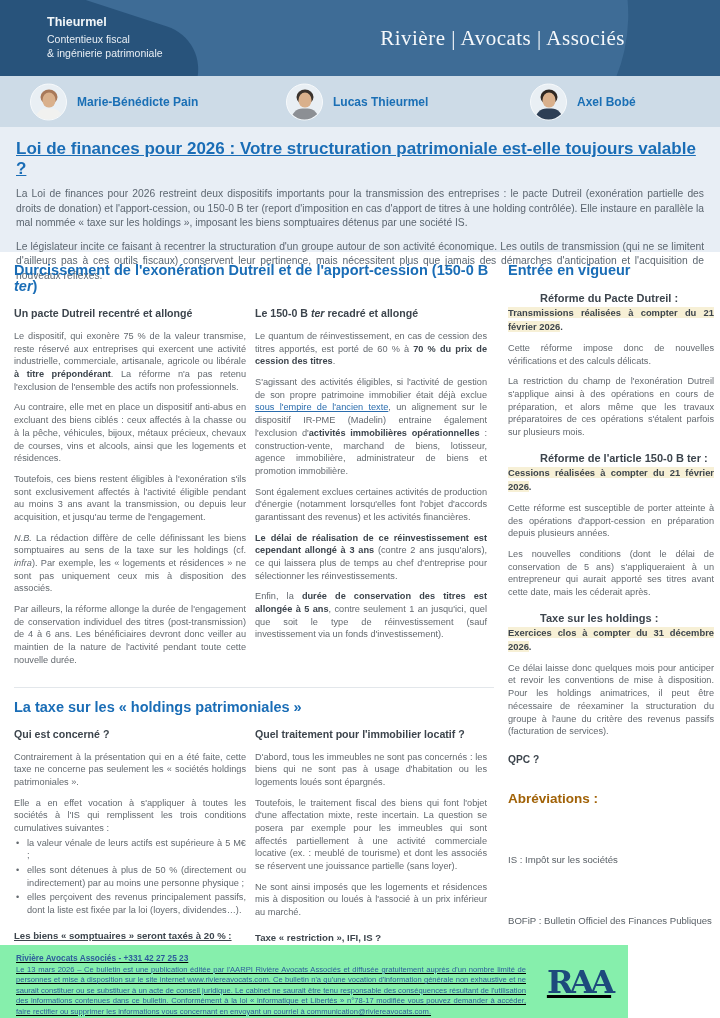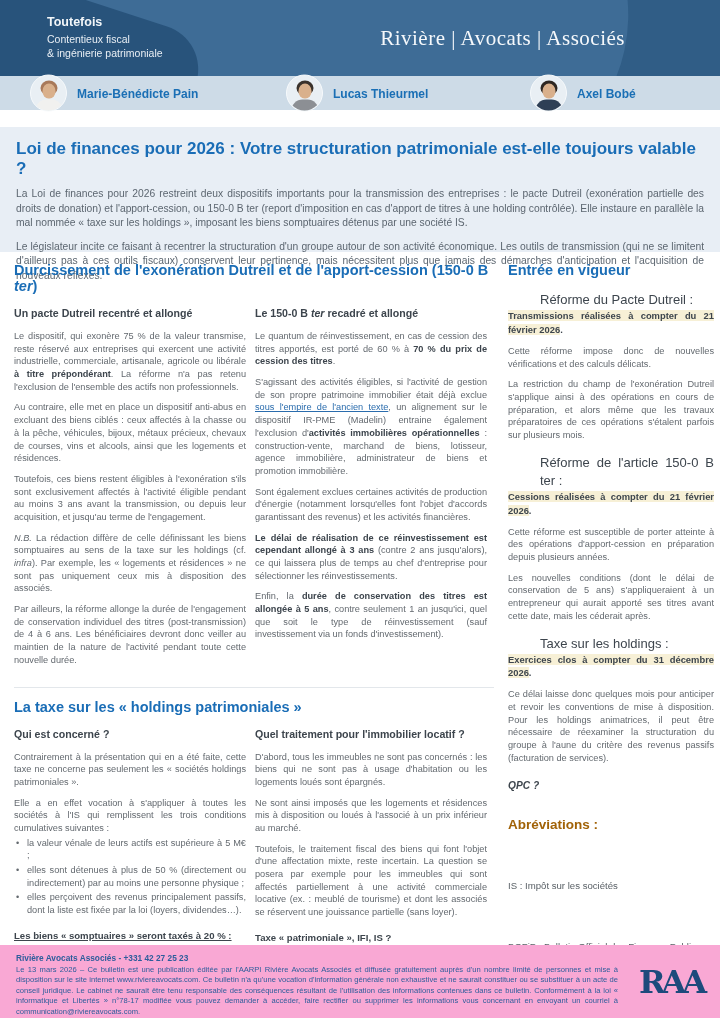--- a/index.html
+++ b/index.html
@@ -11,35 +11,35 @@
   .band { position:absolute; top:0; left:0; width:720px; height:76px; background:#305d86; overflow:hidden; }
   .deco1 { position:absolute; left:70px; top:-130px; width:560px; height:330px; background:#3e6c96; border-radius:170px; transform:rotate(-10deg); }
   .deco2 { position:absolute; left:-70px; bottom:-90px; width:260px; height:170px; background:#28537b; border-radius:45px; transform:rotate(18deg); }
   .band-left { position:absolute; left:47px; top:15px; color:#f2f6f9; z-index:2; }
   .b-title { font-size:12.5px; font-weight:bold; margin-bottom:3px; }
   .b-sub { font-size:10.5px; line-height:1.35; color:#e8eef4; }
   .firm { position:absolute; right:95px; top:50%; transform:translateY(-50%); z-index:2;
           font-family:"Liberation Serif", serif; font-size:21px; color:#f5f8fb; letter-spacing:0.5px; }
 
   
-  .authors { position:absolute; top:76px; left:0; width:720px; height:34px; background:#cddbe7; }
+  .authors { position:absolute; top:76px; left:0; width:720px; height:51px; background:#cddbe7; }
   .author { position:absolute; top:50%; transform:translateY(-50%); display:flex; align-items:center; }
   .author.a1{ left:30px; } .author.a2{ left:286px; } .author.a3{ left:530px; }
   .avatar { width:37px; height:37px; border-radius:50%; background:#e9eff4; position:relative; overflow:hidden; border:1px solid #f7fafc; flex:0 0 auto; }
   .avatar .hair { position:absolute; top:5px; left:50%; transform:translateX(-50%); width:17px; height:15px; border-radius:50%; }
   .avatar .head { position:absolute; top:8px; left:50%; transform:translateX(-50%); width:13px; height:15px; border-radius:50% 50% 46% 46%; background:#d9b08c; }
   .avatar .torso { position:absolute; bottom:-4px; left:50%; transform:translateX(-50%); width:27px; height:15px; border-radius:11px 11px 0 0; }
   .avatar.p1 .hair{ background:#a8795a; } .avatar.p1 .torso{ background:#f1f1ef; }
   .avatar.p2 .hair{ background:#3a322c; } .avatar.p2 .torso{ background:#8c8f94; }
   .avatar.p3 .hair{ background:#2e2722; } .avatar.p3 .torso{ background:#2e3f55; }
   .a-name { margin-left:10px; font-size:12px; font-weight:bold; color:#1a6fb5; }
 
   
   .intro { position:absolute; top:127px; left:0; width:720px; height:125px; background:#e8eef5; padding:12px 16px 0 16px; }
-  .intro h1 { font-size:17px; font-weight:bold; color:#1a6db6; margin-bottom:8px; }
+  .intro h1 { font-size:17px; font-weight:bold; color:#1a6db6; margin-bottom:8px;text-decoration:underline; }
   .intro p { font-size:10.3px; line-height:1.42; color:#5c6670; text-align:justify; margin-bottom:9px; }
 
   
   .content { position:absolute; top:252px; left:0; width:720px; height:693px; display:flex; padding:10px 6px 0 14px; overflow:hidden; }
   .main-col { width:480px; flex:0 0 auto; }
   .sidebar { width:206px; flex:0 0 auto; margin-left:14px; }
 
   h2.sec-head { font-size:14.5px; font-weight:bold; color:#1a6db6; margin-bottom:13px; }
   .cols { display:flex; gap:9px; }
   .col { width:232px; flex:0 0 auto; }
@@ -53,47 +53,47 @@
   .sub2 { font-size:9.6px; font-weight:bold; color:#3d454d; margin:13px 0 9px; }
   .sub2.sub-ul { text-decoration:underline; }
 
   ul.cond { list-style:none; margin:0 0 8px 0; }
   ul.cond li { position:relative; padding-left:13px; font-size:9.2px; line-height:1.38; color:#63696f; text-align:justify; margin-bottom:2px; }
   ul.cond li::before { content:"•"; position:absolute; left:2px; top:0; color:#63696f; }
 
   
   .sidebar h2 { margin-bottom:13px; }
   .sb-entry { margin-bottom:9px; }
-  .sb-label { display:block; font-size:13px; font-weight:normal; color:#3d454d; line-height:1.4;padding-left:32px; }
+  .sb-label { display:block; font-size:11px; font-weight:bold; color:#3d454d; line-height:1.4;padding-left:32px; }
   .sb-hl { font-size:9.4px; font-weight:bold; color:#3d454d; background:#f7f0d6; line-height:1.4;
            -webkit-box-decoration-break:clone; box-decoration-break:clone; }
   .sb-dot { font-size:9.4px; font-weight:bold; color:#3d454d; }
-  .qpc-head { font-size:10.2px; font-weight:bold; color:#3d454d; margin:16px 0 26px;font-style:italic; }
+  .qpc-head { font-size:10.2px; font-weight:bold; color:#3d454d; margin:16px 0 26px; }
   .abbr-block { margin-top:24px; }
   .abbr-block h2 { font-size:13.5px; font-weight:bold; color:#a16207; margin-bottom:10px; }
   .abbr-item { font-size:9.6px; color:#5a6167; line-height:1.35; text-align:justify; margin-bottom:8px;margin-top:48px; }
 
   
-  .footer { position:absolute; bottom:0; left:0; width:720px; height:73px; background:#f9a8d4; display:flex; }
+  .footer { position:absolute; bottom:0; left:0; width:628px; height:73px; background:#86efac; display:flex;text-decoration:underline; }
   .f-text { flex:1; padding:8px 10px 0 16px; }
   .f-line1 { font-size:8.3px; font-weight:bold; color:#2d5d9b; margin-bottom:2px; }
   .f-body { font-size:7.6px; line-height:1.38; color:#2d5d9b; text-align:justify; }
   .f-logo { width:92px; display:flex; align-items:center; justify-content:center; }
   .f-logo span { font-family:"DejaVu Serif", serif; font-size:32px; font-weight:bold; color:#1d4a7c; letter-spacing:-4px; padding-right:6px; }
 </style>
 </head>
 <body>
 
 <div class="page">
 
   <header class="band">
     <div class="deco1"></div>
     <div class="deco2"></div>
     <div class="band-left">
-      <div class="b-title">Toutefois</div>
+      <div class="b-title">Thieurmel</div>
       <div class="b-sub">Contentieux fiscal</div>
       <div class="b-sub">&amp; ingénierie patrimoniale</div>
     </div>
     <div class="firm">Rivière | Avocats | Associés</div>
   </header>
 
   <div class="authors">
     <div class="author a1">
       <div class="avatar p1">
           <div class="hair"></div>
@@ -162,23 +162,23 @@
               <li>la valeur vénale de leurs actifs est supérieure à 5 M€ ;</li>
               <li>elles sont détenues à plus de 50 % (directement ou indirectement) par au moins une personne physique ;</li>
               <li>elles perçoivent des revenus principalement passifs, dont la liste est fixée par la loi (loyers, dividendes…).</li>
             </ul>
             <div class="sub2 sub-ul">Les biens « somptuaires » seront taxés à 20 % :</div>
 
           </div>
           <div class="col">
             <h3>Quel traitement pour l'immobilier locatif ?</h3>
             <p>D'abord, tous les immeubles ne sont pas concernés : les biens qui ne sont pas à usage d'habitation ou les logements loués sont épargnés.</p>
+            <p>Toutefois, le traitement fiscal des biens qui font l'objet d'une affectation mixte, reste incertain. La question se posera par exemple pour les immeubles qui sont affectés partiellement à une activité commerciale locative (ex. : meublé de tourisme) et dont les associés se réservent une jouissance partielle (sans loyer).</p>
             <p>Ne sont ainsi imposés que les logements et résidences mis à disposition ou loués à l'associé à un prix inférieur au marché.</p>
-            <p>Toutefois, le traitement fiscal des biens qui font l'objet d'une affectation mixte, reste incertain. La question se posera par exemple pour les immeubles qui sont affectés partiellement à une activité commerciale locative (ex. : meublé de tourisme) et dont les associés se réservent une jouissance partielle (sans loyer).</p>
-            <div class="sub2">Taxe « patrimoniale », IFI, IS ?</div>
+            <div class="sub2">Taxe « restriction », IFI, IS ?</div>
 
           </div>
         </div>
       </section>
     </div>
 
     <aside class="sidebar">
       <h2 class="sec-head">Entrée en vigueur</h2>
 
       <p class="sb-entry">

